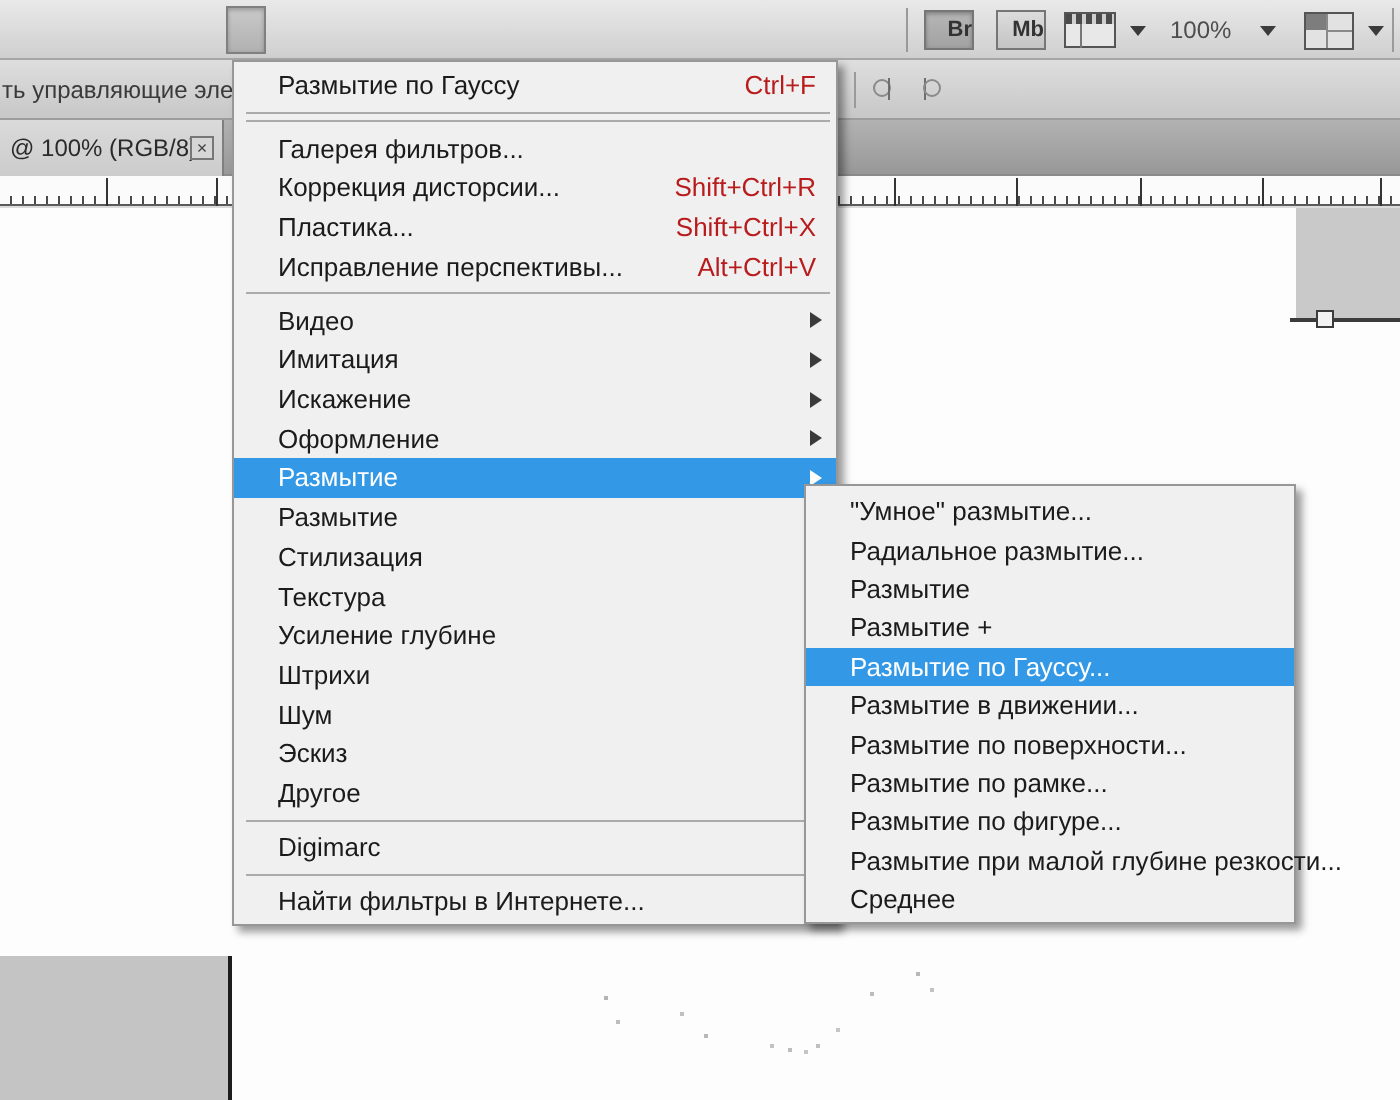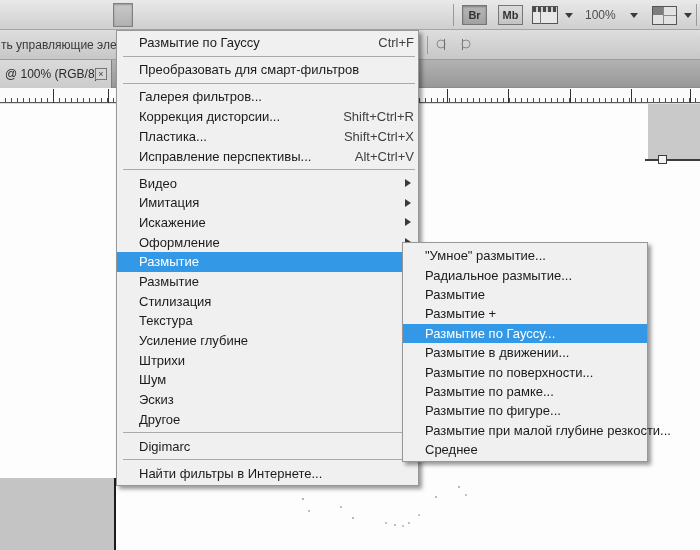--- a/index.html
+++ b/index.html
@@ -10,21 +10,21 @@
   
   #menubar { position:absolute; left:0; top:0; width:700px; height:30px;
     background:linear-gradient(#e9e9e9,#cfcfcf); border-bottom:1px solid #a6a6a6; z-index:5; }
   .mb-item { position:absolute; top:7px; font-size:13px; color:#1c1c1c; white-space:nowrap; cursor:default; }
   .mb-item.hl { top:3px; height:24px; line-height:22px; padding:0 9px;
     background:linear-gradient(#c9c9c9,#b1b1b1); border:1px solid #808080;
     box-shadow:inset 0 1px 2px rgba(0,0,0,.25); }
   #menubar-sep1, #menubar-sep2 { position:absolute; top:4px; width:1px; height:22px; background:#9a9a9a; }
   #menubar-sep1 { left:453px; } #menubar-sep2 { left:696px; }
   .tb-btn { position:absolute; top:5px; height:20px; font-size:11px; font-weight:bold; color:#333;
-    text-align:center; line-height:18px; border:1px solid #767676; cursor:default; }
+    text-align:right; line-height:18px; border:1px solid #767676; cursor:default; }
   #btn-br { left:462px; width:25px; background:linear-gradient(#b6b6b6,#a2a2a2); box-shadow:inset 0 1px 2px rgba(0,0,0,.3); }
   #btn-mb { left:498px; width:25px; background:linear-gradient(#dcdcdc,#c4c4c4); }
   .drop-tri { position:absolute; width:0; height:0; border-left:4px solid transparent;
     border-right:4px solid transparent; border-top:5px solid #3b3b3b; top:13px; }
   #icon-extras { position:absolute; left:532px; top:6px; width:26px; height:18px;
     border:1px solid #555; background:#e8e8e8; }
   #icon-extras .strip { position:absolute; left:0; top:0; width:100%; height:5px; background:#4a4a4a;
     background-image:repeating-linear-gradient(90deg,#4a4a4a 0 3px,#cfcfcf 3px 5px); }
   #icon-extras .vline { position:absolute; left:7px; top:5px; width:1px; height:12px; background:#777; }
   #zoom-level { position:absolute; left:585px; top:8px; font-size:12px; color:#4d4d4d; }
@@ -75,21 +75,21 @@
 
   
   .menu { position:absolute; background:#f0f0f0; border:1px solid #979797;
     box-shadow:3px 3px 4px rgba(0,0,0,.40); padding:2px 0 2px 0; }
   #filter-menu { left:116px; top:30px; width:303px; z-index:10; }
   #blur-submenu { left:402px; top:242px; width:246px; z-index:11; padding-top:3px; }
   .menu-item { position:relative; height:19.7px; display:flex; align-items:center; font-size:13px;
     color:#1b1b1b; cursor:default; }
   #blur-submenu .menu-item { height:19.4px; }
   .menu-item .lbl { padding-left:22px; white-space:nowrap; flex:1 1 auto; }
-  .menu-item .sct { padding-right:4px; white-space:nowrap; font-size:13px; color:#404040; }
+  .menu-item .sct { padding-right:10px; white-space:nowrap; font-size:13px; color:#b91c1c; }
   .menu-item .arrow { display:none; position:absolute; right:7px; top:50%; margin-top:-4px;
     width:0; height:0; border-top:4px solid transparent; border-bottom:4px solid transparent;
     border-left:6px solid #3a3a3a; }
   .menu-item.sub .arrow { display:block; }
   .menu-item.hl { background:#3398e6; color:#ffffff; }
   .menu-item.hl .sct { color:#ffffff; }
   .menu-item.hl .arrow { border-left-color:#ffffff; }
   .msep { height:1px; background:#ababab; margin:3.2px 3px 3.2px 6px; }
 </style>
 </head>
@@ -183,25 +183,20 @@
   </div>
 
   <div id="filter-menu" class="menu">
 
   <div class="menu-item">
         <span class="lbl">Размытие по Гауссу</span>
         <span class="sct">Ctrl+F</span>
 
       </div>
       <div class="msep"></div>
-      <div class="menu-item">
-        <span class="lbl">Преобразовать для смарт-фильтров</span>
-        <span class="sct"></span>
-
-      </div>
       <div class="msep"></div>
       <div class="menu-item">
         <span class="lbl">Галерея фильтров...</span>
         <span class="sct"></span>
 
       </div>
       <div class="menu-item">
         <span class="lbl">Коррекция дисторсии...</span>
         <span class="sct">Shift+Ctrl+R</span>
 

